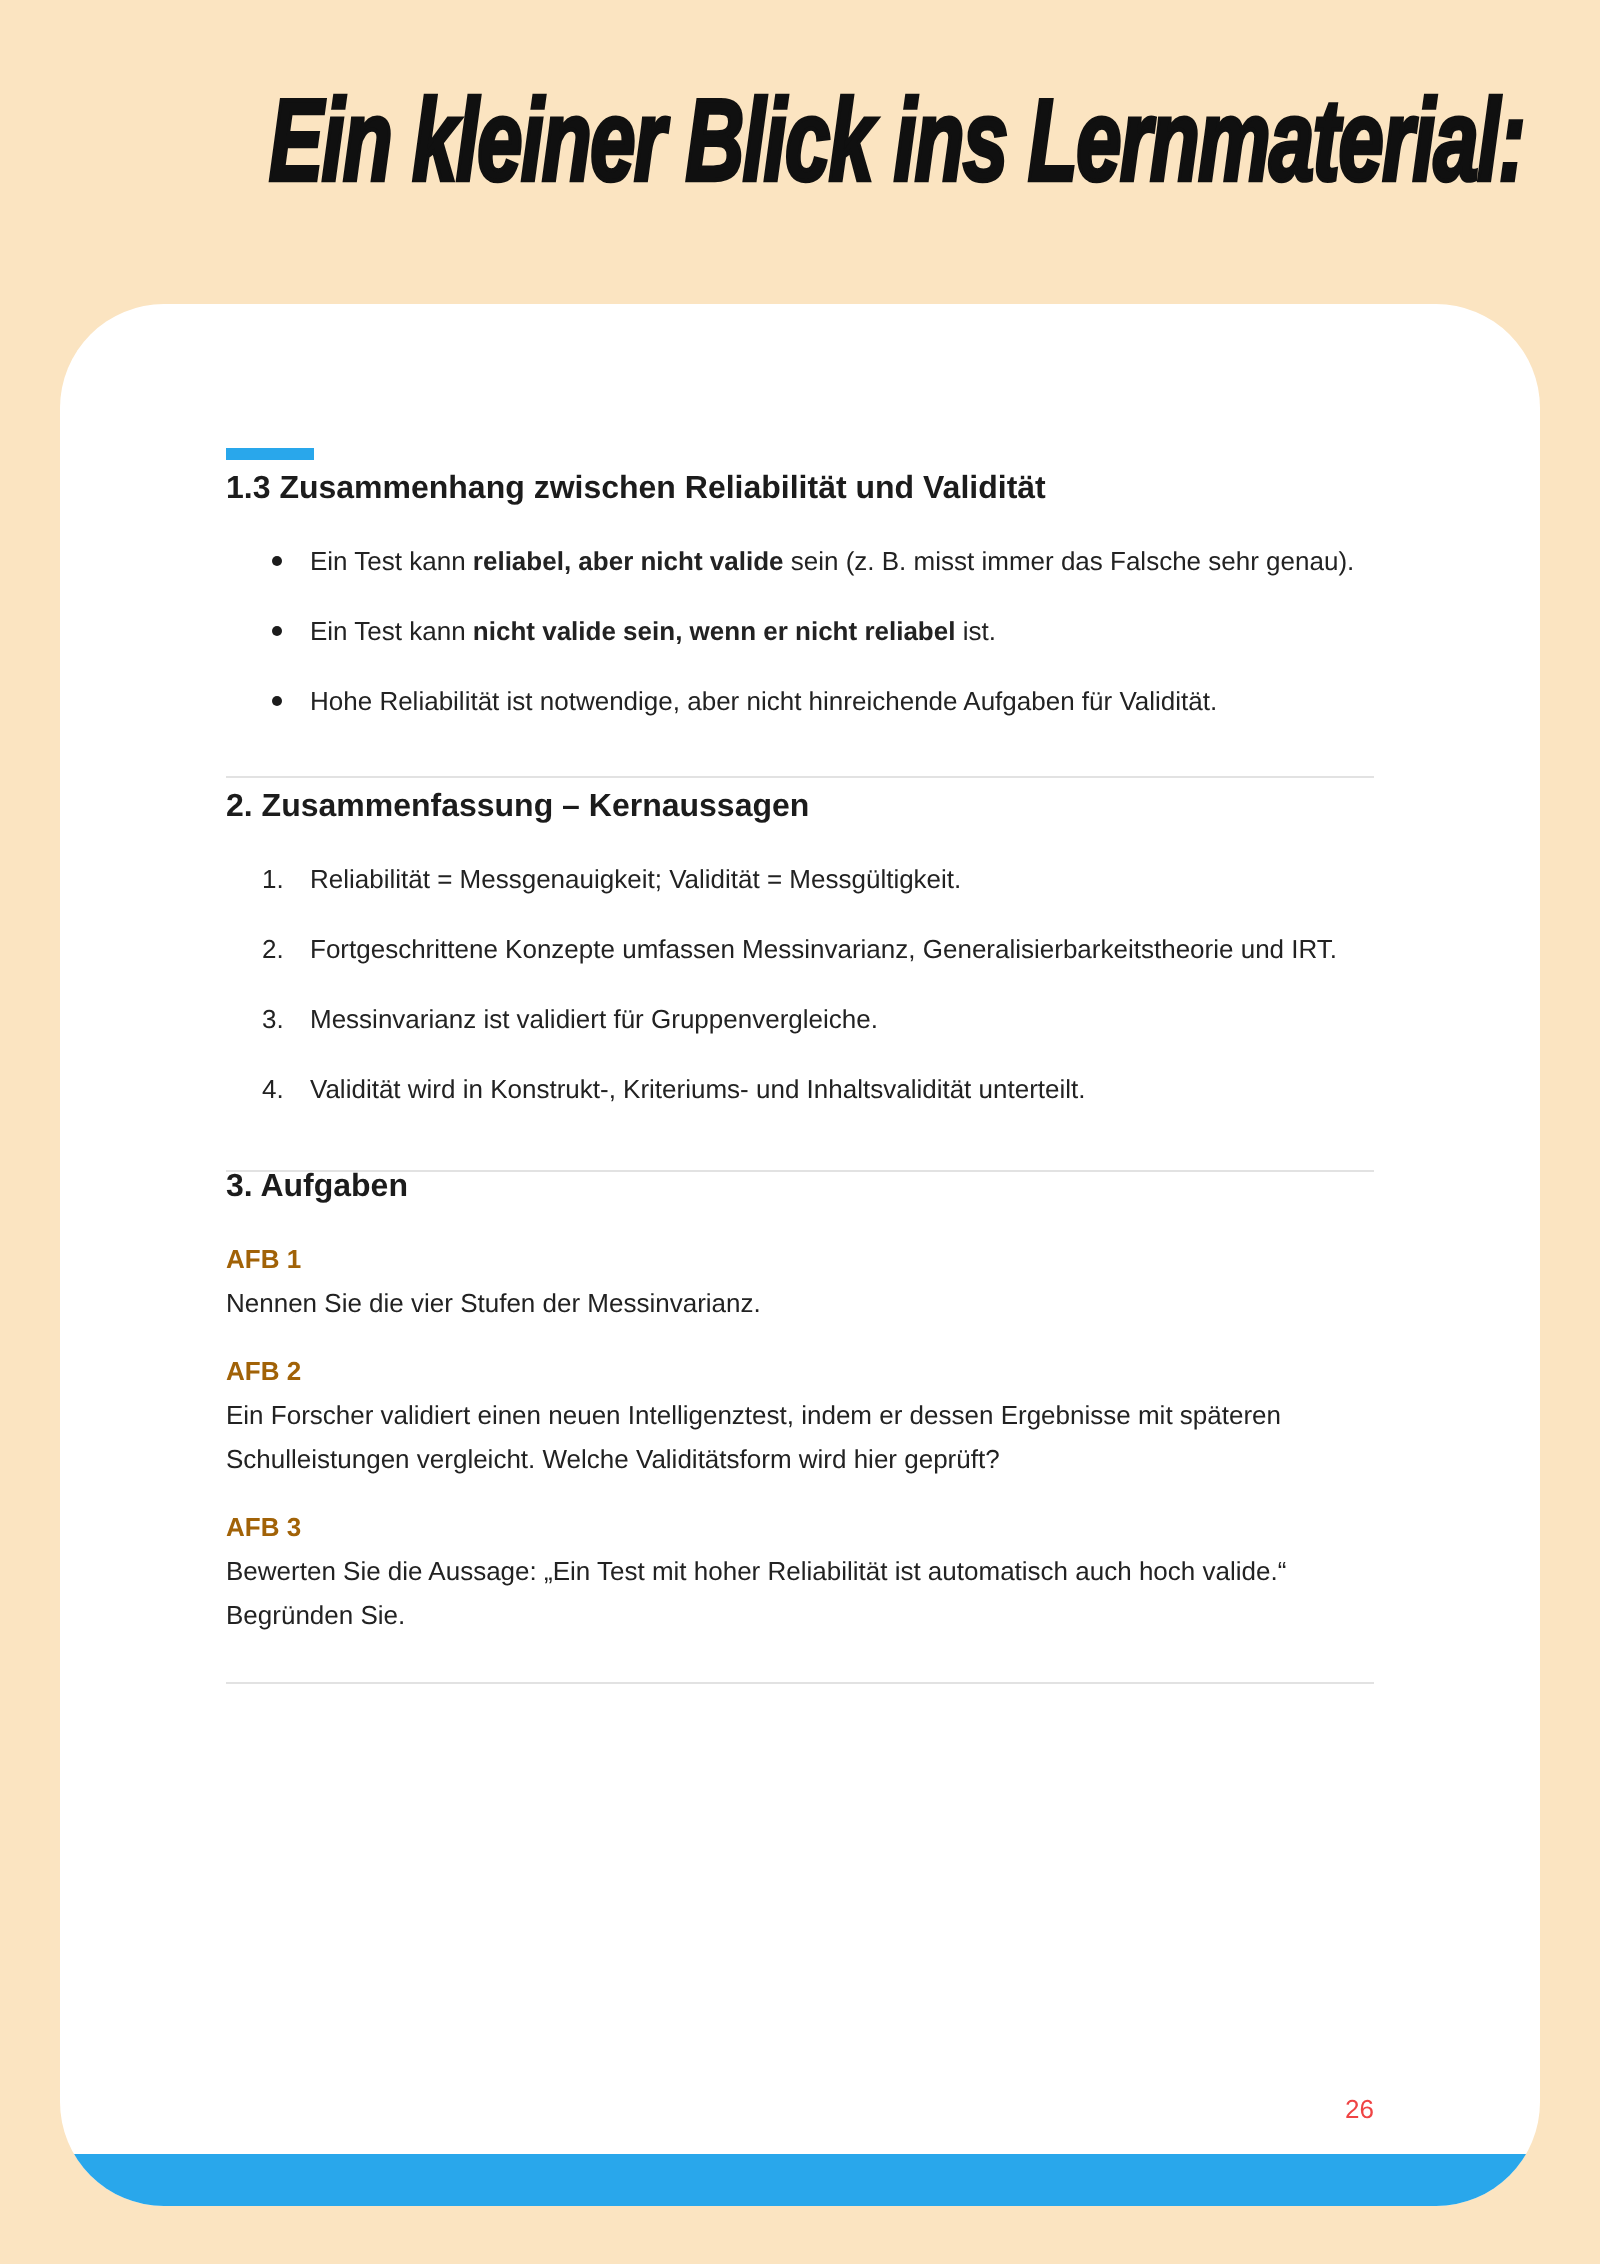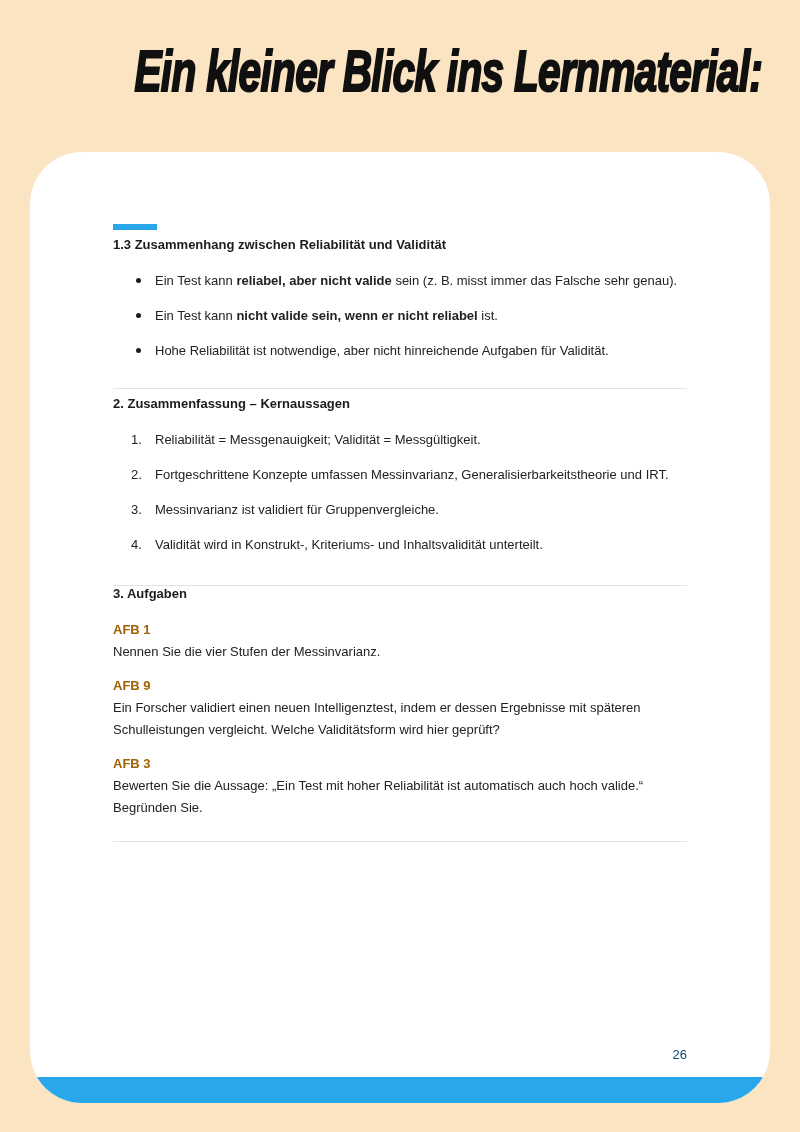--- a/index.html
+++ b/index.html
@@ -60,21 +60,21 @@
     font-size: 13px;
   }
 
   
   .accent-bar {
     width: 44px;
     height: 6px;
     background: #29A7EB;
   }
   h3.sec-heading {
-    font-size: 13px;
+    font-size: 16px;
     font-weight: bold;
     line-height: 16px;
     color: #1c1c1c;
   }
   .h-s1 { margin-top: 7px; }
   .h-s2 { margin-top: 7px; }
   .h-s3 { }
 
   .divider {
     border: none;
@@ -125,21 +125,21 @@
     line-height: 22px;
     color: #a16207;
   }
   .task-text { line-height: 22px; }
 
   .page-number {
     position: absolute;
     right: 83px;
     bottom: 41px;
     font-size: 13px;
-    color: #0c4a6e;
+    color: #ef4444;
   }
 </style>
 </head>
 <body>
 
 <div class="title-wrap">
   <span class="title">Ein kleiner Blick ins Lernmaterial:</span>
 </div>
 
 <div class="card">
@@ -189,21 +189,21 @@
     <hr class="divider div-2">
 
     <h3 class="sec-heading h-s3">3. Aufgaben</h3>
 
     <div class="task task-first">
       <div class="task-label">AFB 1</div>
       <div class="task-text">Nennen Sie die vier Stufen der Messinvarianz.</div>
     </div>
 
     <div class="task">
-      <div class="task-label">AFB 9</div>
+      <div class="task-label">AFB 2</div>
       <div class="task-text">Ein Forscher validiert einen neuen Intelligenztest, indem er dessen Ergebnisse mit späteren Schulleistungen vergleicht. Welche Validitätsform wird hier geprüft?</div>
     </div>
 
     <div class="task">
       <div class="task-label">AFB 3</div>
       <div class="task-text">Bewerten Sie die Aussage: „Ein Test mit hoher Reliabilität ist automatisch auch hoch valide.“ Begründen Sie.</div>
     </div>
 
     <hr class="divider div-3">
 

